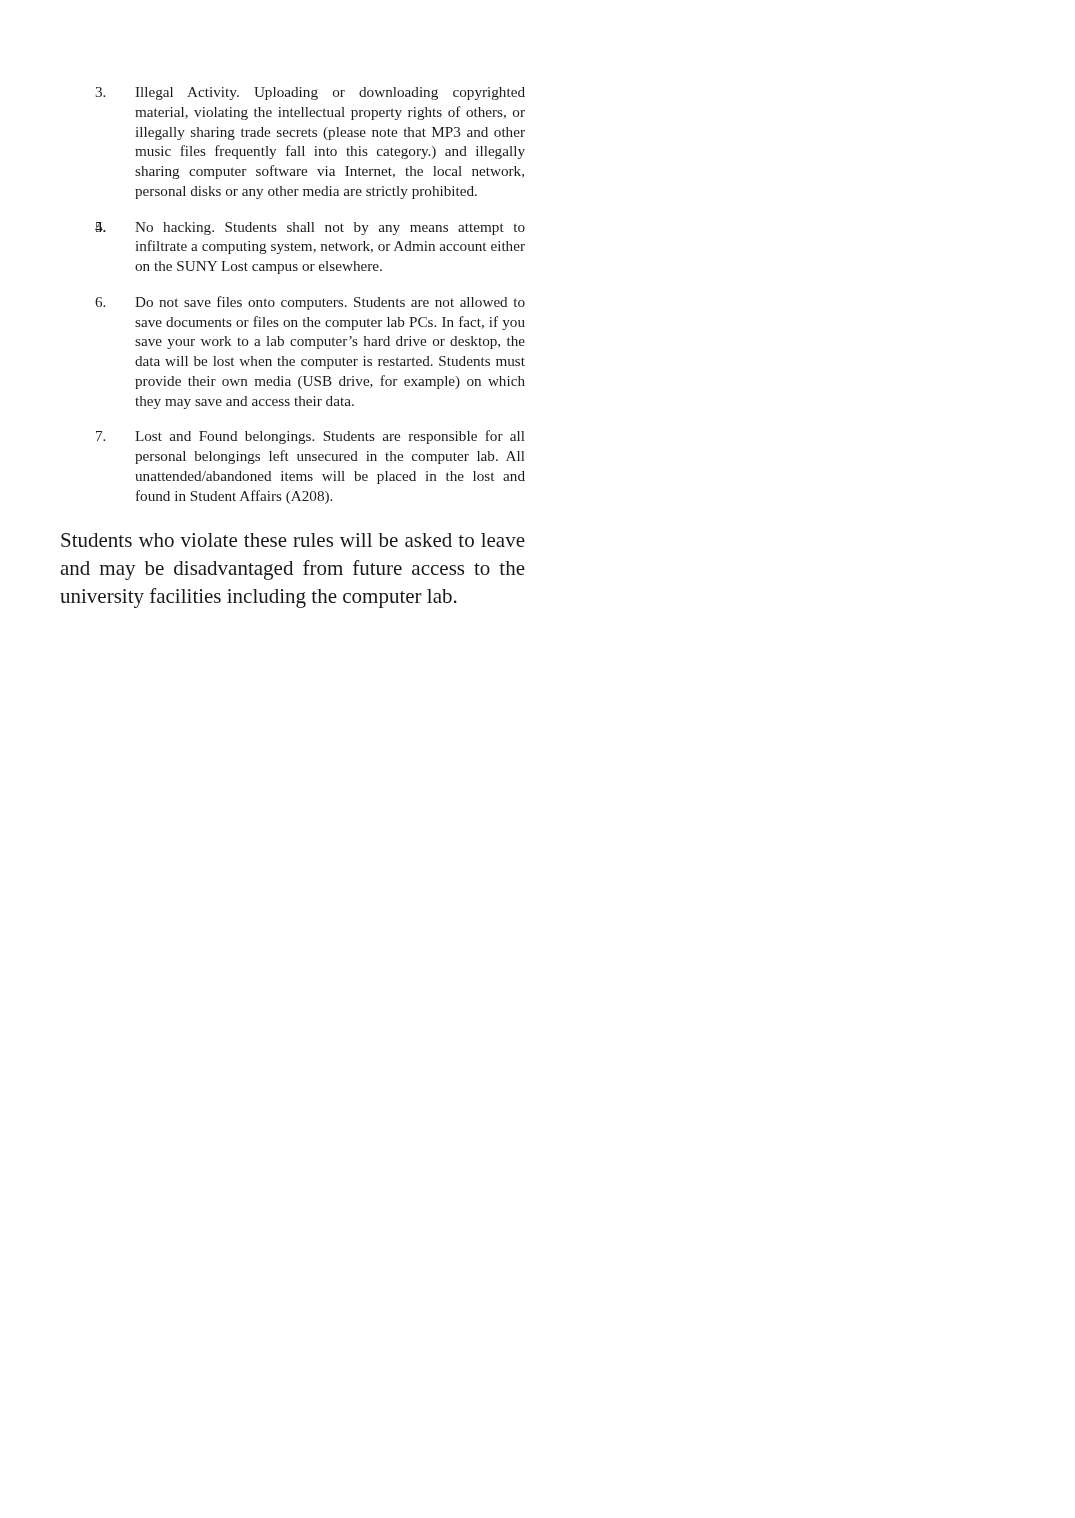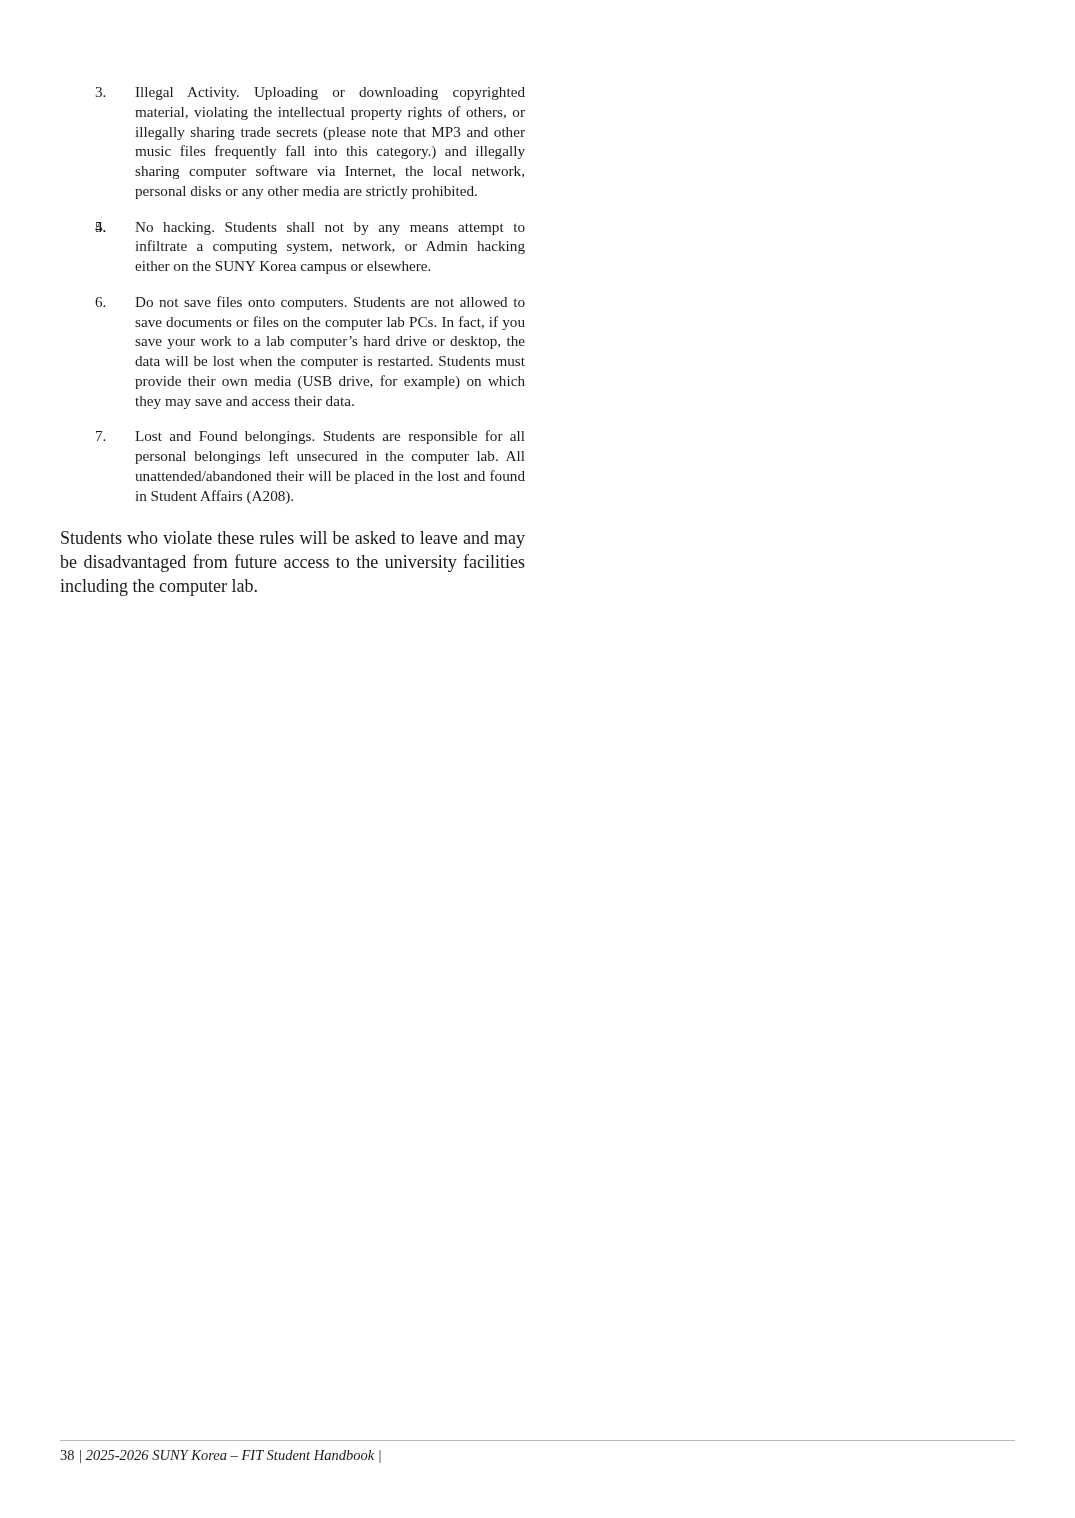--- a/index.html
+++ b/index.html
@@ -45,21 +45,21 @@
   ol.rules li .num {
     position: absolute;
     left: 35px;
     top: 0;
     width: 22px;
     text-align: left;
     font-size: 15.2px;
   }
   .closing {
     margin-top: 22px;
-    font-size: 18px;
+    font-size: 21px;
     line-height: 1.32;
     text-align: justify;
     text-justify: inter-word;
   }
   .footer {
     position: absolute;
     left: 60px;
     top: 1440px;
     width: 955px;
   }
@@ -88,34 +88,30 @@
     <ol class="rules">
       <li>
         <span class="num">3.</span>
         <span>Illegal Activity. Uploading or downloading copyrighted material, violating the intellectual property rights of others, or illegally sharing trade secrets (please note that MP3 and other music files frequently fall into this category.) and illegally sharing computer software via Internet, the local network, personal disks or any other media are strictly prohibited.</span>
       </li>
       <li>
         <span class="num">4.</span>
       </li>
       <li>
         <span class="num">5.</span>
-        <span>No hacking. Students shall not by any means attempt to infiltrate a computing system, network, or Admin hacking either on the SUNY Korea campus or elsewhere.</span>
+        <span>No hacking. Students shall not by any means attempt to infiltrate a computing system, network, or Admin account either on the SUNY Lost campus or elsewhere.</span>
       </li>
       <li>
         <span class="num">6.</span>
         <span>Do not save files onto computers. Students are not allowed to save documents or files on the computer lab PCs. In fact, if you save your work to a lab computer’s hard drive or desktop, the data will be lost when the computer is restarted. Students must provide their own media (USB drive, for example) on which they may save and access their data.</span>
       </li>
       <li>
         <span class="num">7.</span>
-        <span>Lost and Found belongings. Students are responsible for all personal belongings left unsecured in the computer lab. All unattended/abandoned their will be placed in the lost and found in Student Affairs (A208).</span>
+        <span>Lost and Found belongings. Students are responsible for all personal belongings left unsecured in the computer lab. All unattended/abandoned items will be placed in the lost and found in Student Affairs (A208).</span>
       </li>
     </ol>
 
     <p class="closing">Students who violate these rules will be asked to leave and may be disadvantaged from future access to the university facilities including the computer lab.</p>
 
   </div>
 
-  <div class="footer">
-    <div class="footer-rule"></div>
-    <div class="footer-text"><span class="pagenum">38</span><span> | </span><span>2025-2026 SUNY Korea – FIT Student Handbook</span><span> |</span></div>
-  </div>
 
 </div>
 
 </body></html>

